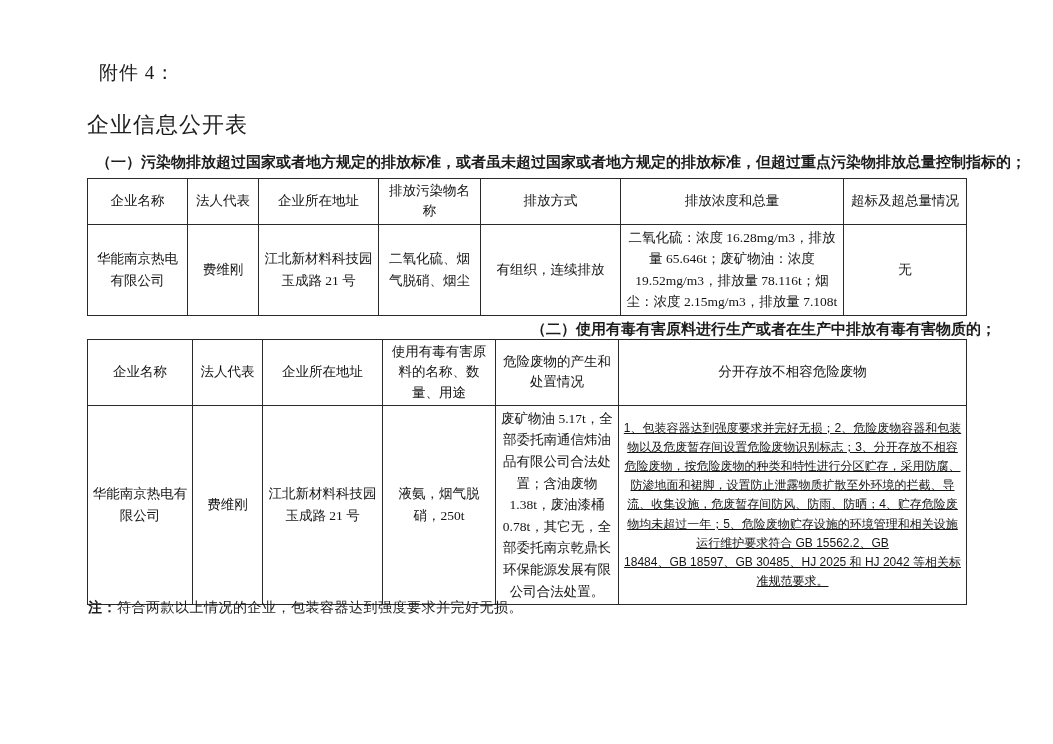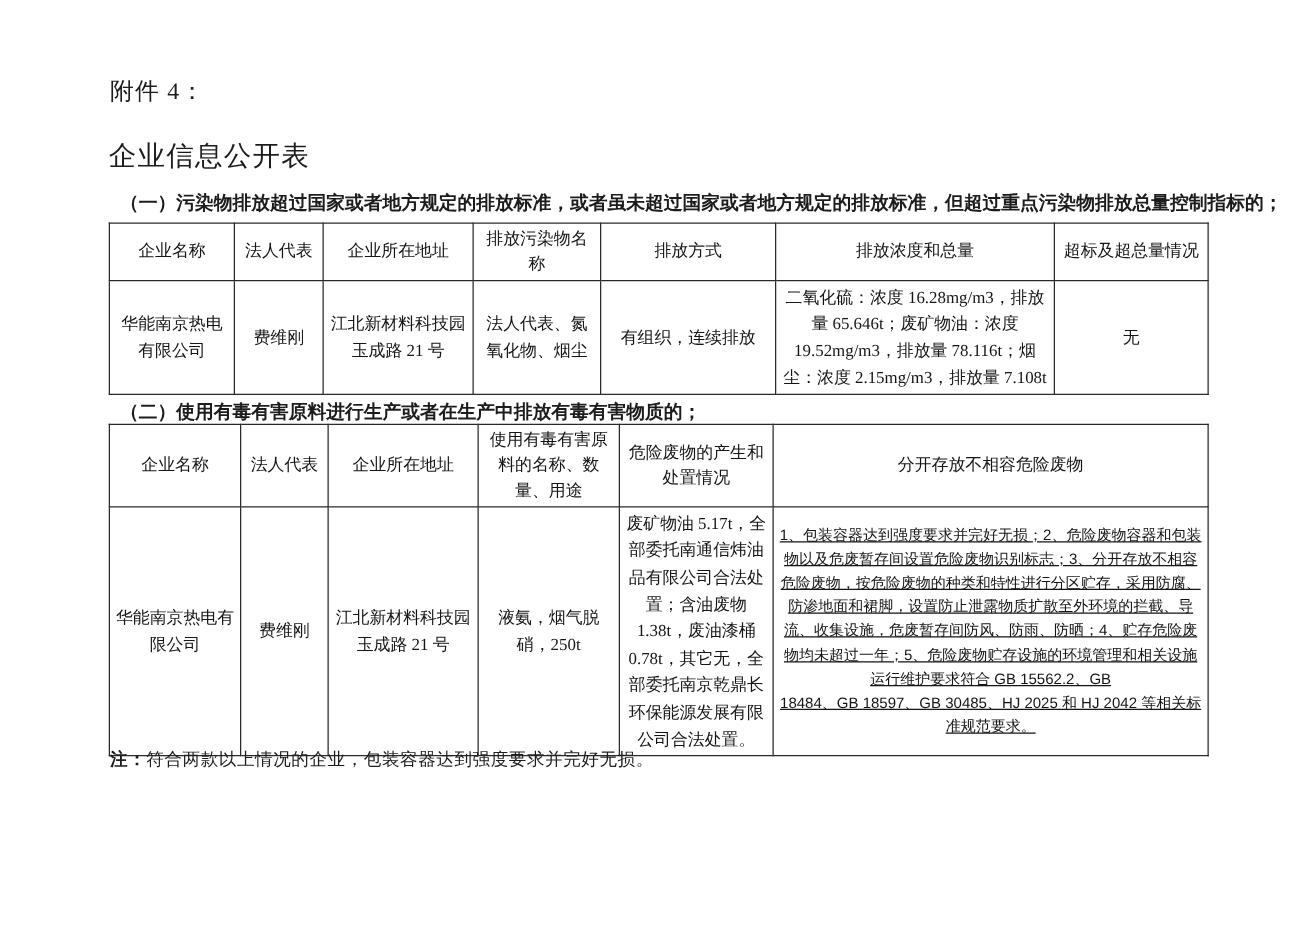--- a/index.html
+++ b/index.html
@@ -10,21 +10,21 @@
   body {
     width: 1053px;
     height: 744px;
     position: relative;
     font-family: "Liberation Serif", "DejaVu Serif", serif;
     color: #1c1c1c;
     overflow: hidden;
   }
   .attachment-label {
     position: absolute;
-    left: 88px;
+    left: 99px;
     top: 60px;
     font-size: 19px;
     letter-spacing: 1px;
   }
   .doc-title {
     position: absolute;
     left: 87px;
     top: 110px;
     width: 879px;
     text-align: left;
@@ -33,21 +33,21 @@
   }
   .section-heading {
     position: absolute;
     left: 96px;
     width: 900px;
     font-size: 15px;
     font-weight: bold;
     white-space: nowrap;
   }
   .section-heading.one { top: 153px; }
-  .section-heading.two { top: 320px; }
+  .section-heading.two { top: 320px; text-align: right; }
   table.grid {
     position: absolute;
     left: 87px;
     border-collapse: collapse;
     table-layout: fixed;
     width: 879px;
     font-size: 13.5px;
     color: #141414;
   }
   table.grid.t1 { top: 178px; }
@@ -113,21 +113,21 @@
     <th>企业所在地址</th>
     <th>排放污染物名称</th>
     <th>排放方式</th>
     <th>排放浓度和总量</th>
     <th>超标及超总量情况</th>
   </tr>
   <tr class="data">
     <td>华能南京热电有限公司</td>
     <td>费维刚</td>
     <td>江北新材料科技园玉成路 21 号</td>
-    <td>法人代表、氮氧化物、烟尘</td>
+    <td>二氧化硫、烟气脱硝、烟尘</td>
     <td>有组织，连续排放</td>
     <td>二氧化硫：浓度 16.28mg/m3，排放量 65.646t；废矿物油：浓度 19.52mg/m3，排放量 78.116t；烟尘：浓度 2.15mg/m3，排放量 7.108t</td>
     <td>无</td>
   </tr>
 </tbody>
   </table>
 
 <div class="section-heading two">（二）使用有毒有害原料进行生产或者在生产中排放有毒有害物质的；</div>
 
 <table class="grid t2">

